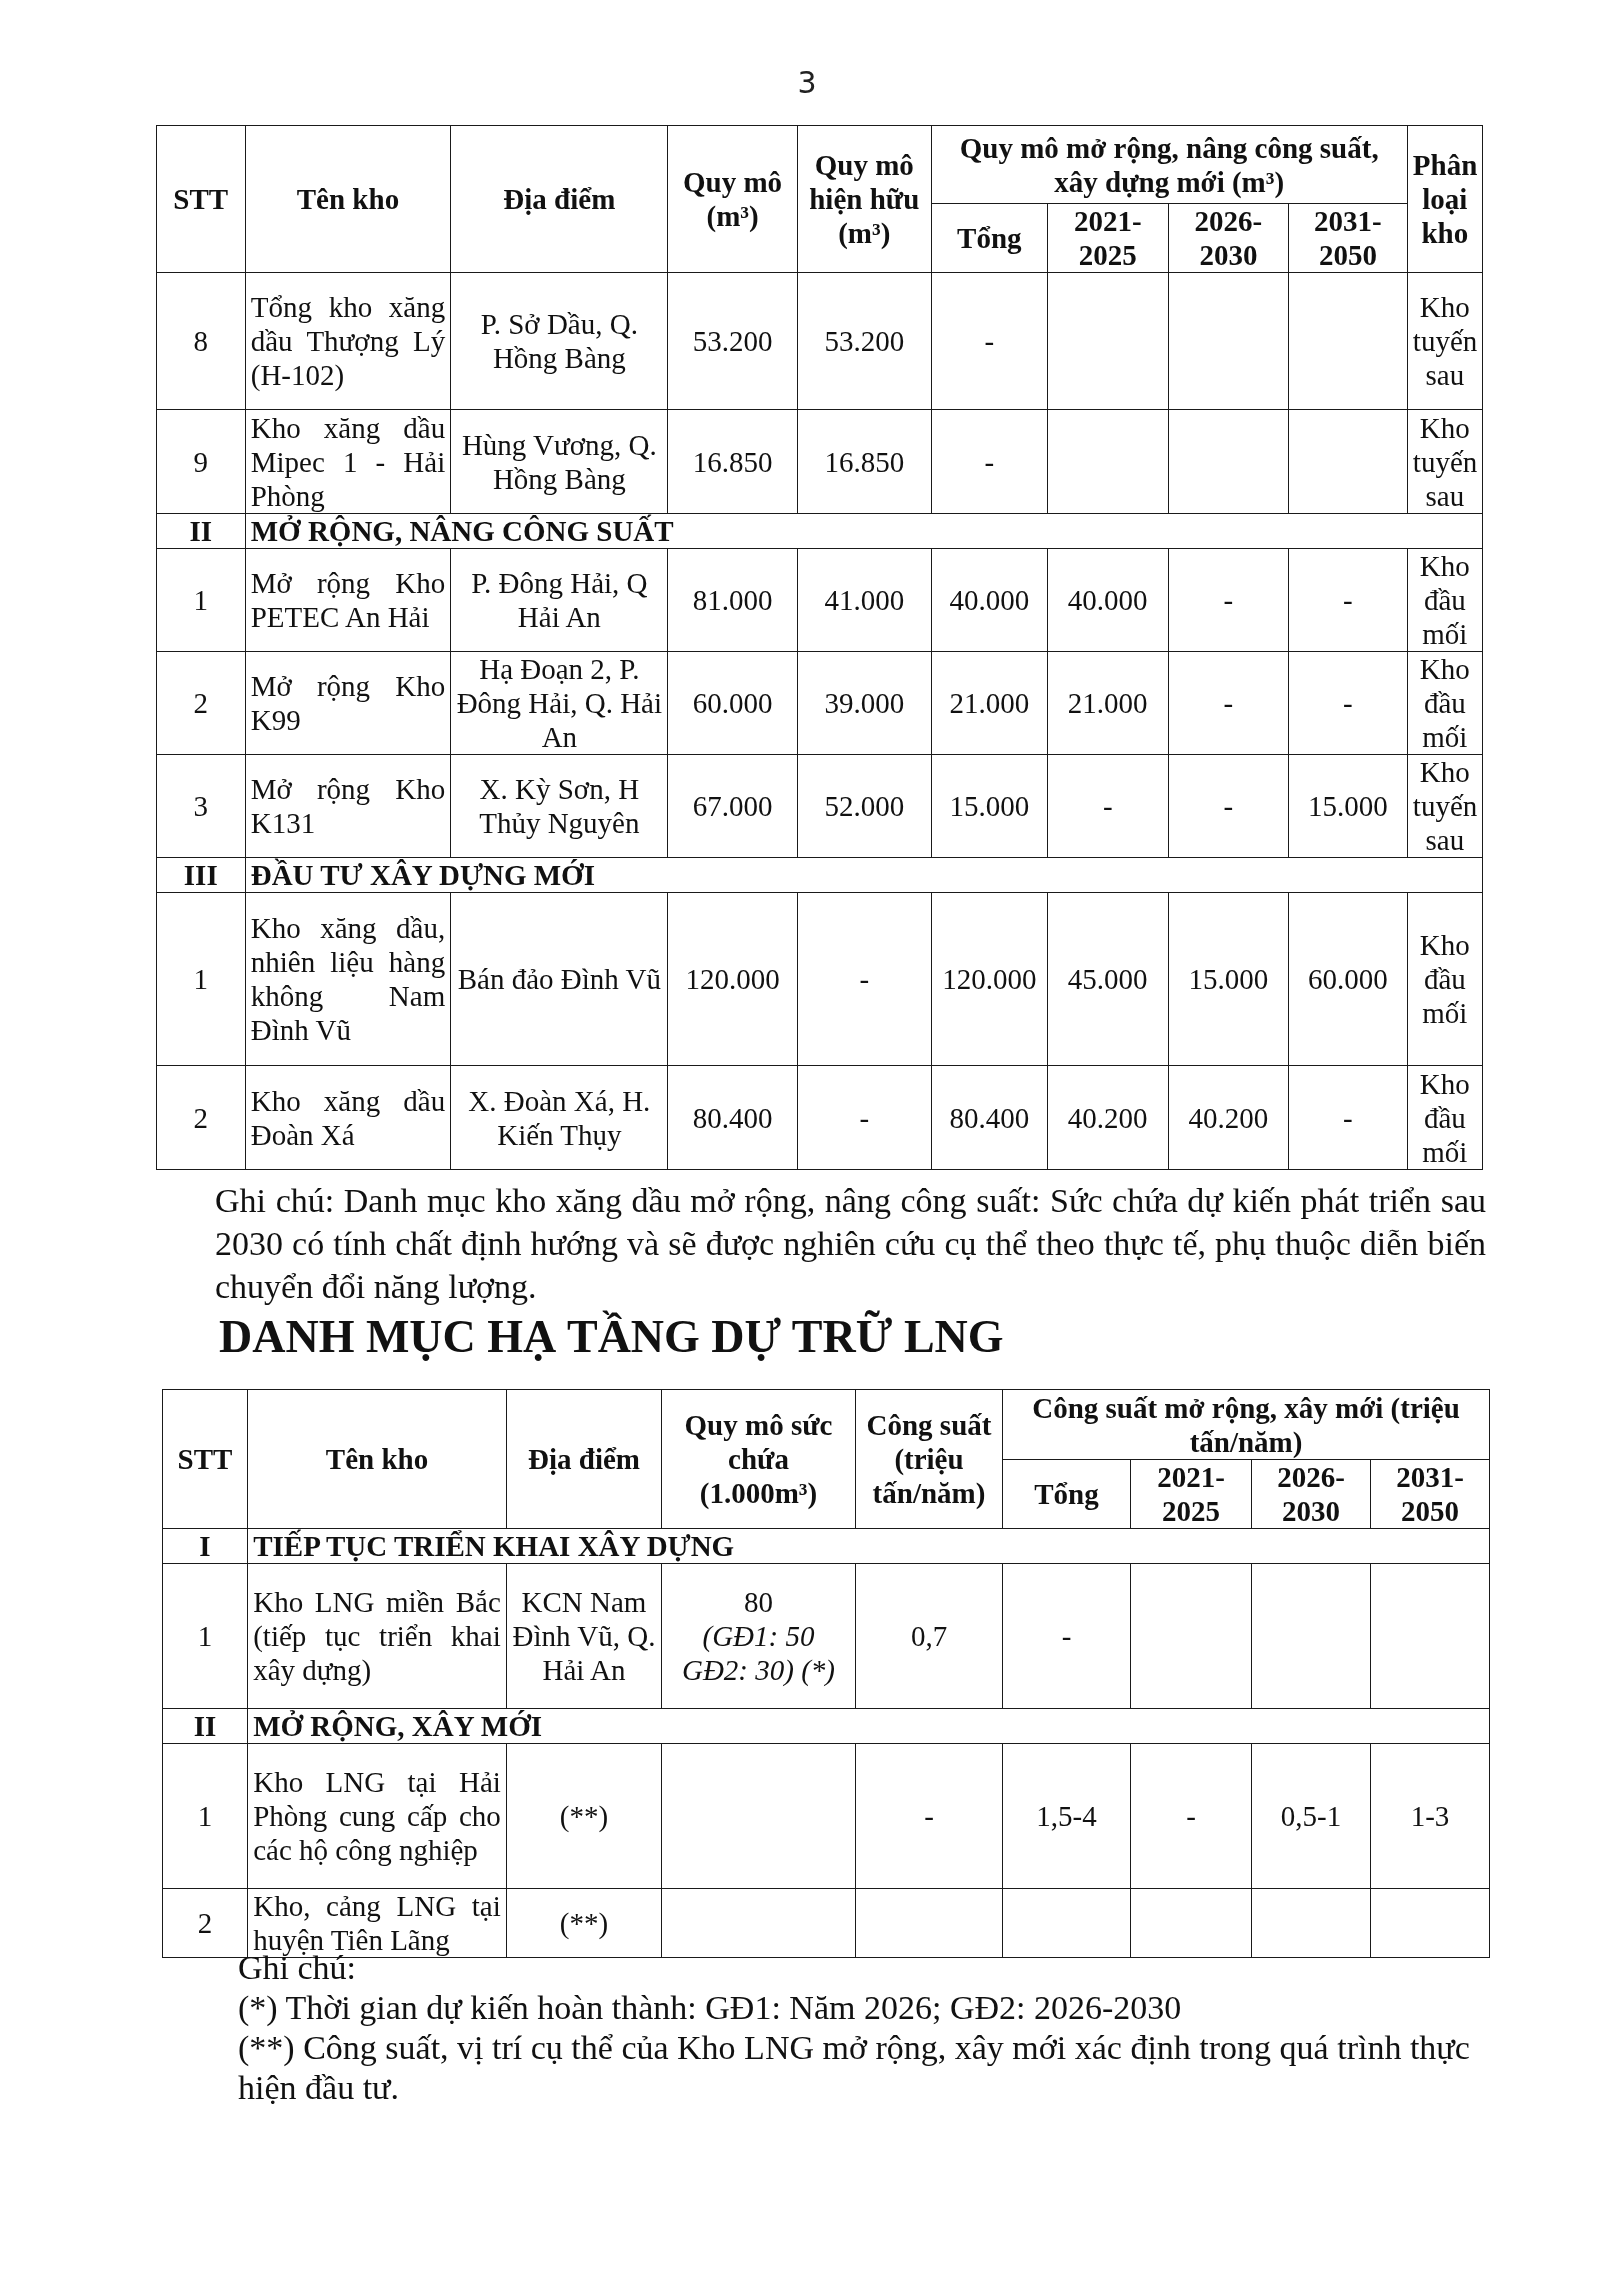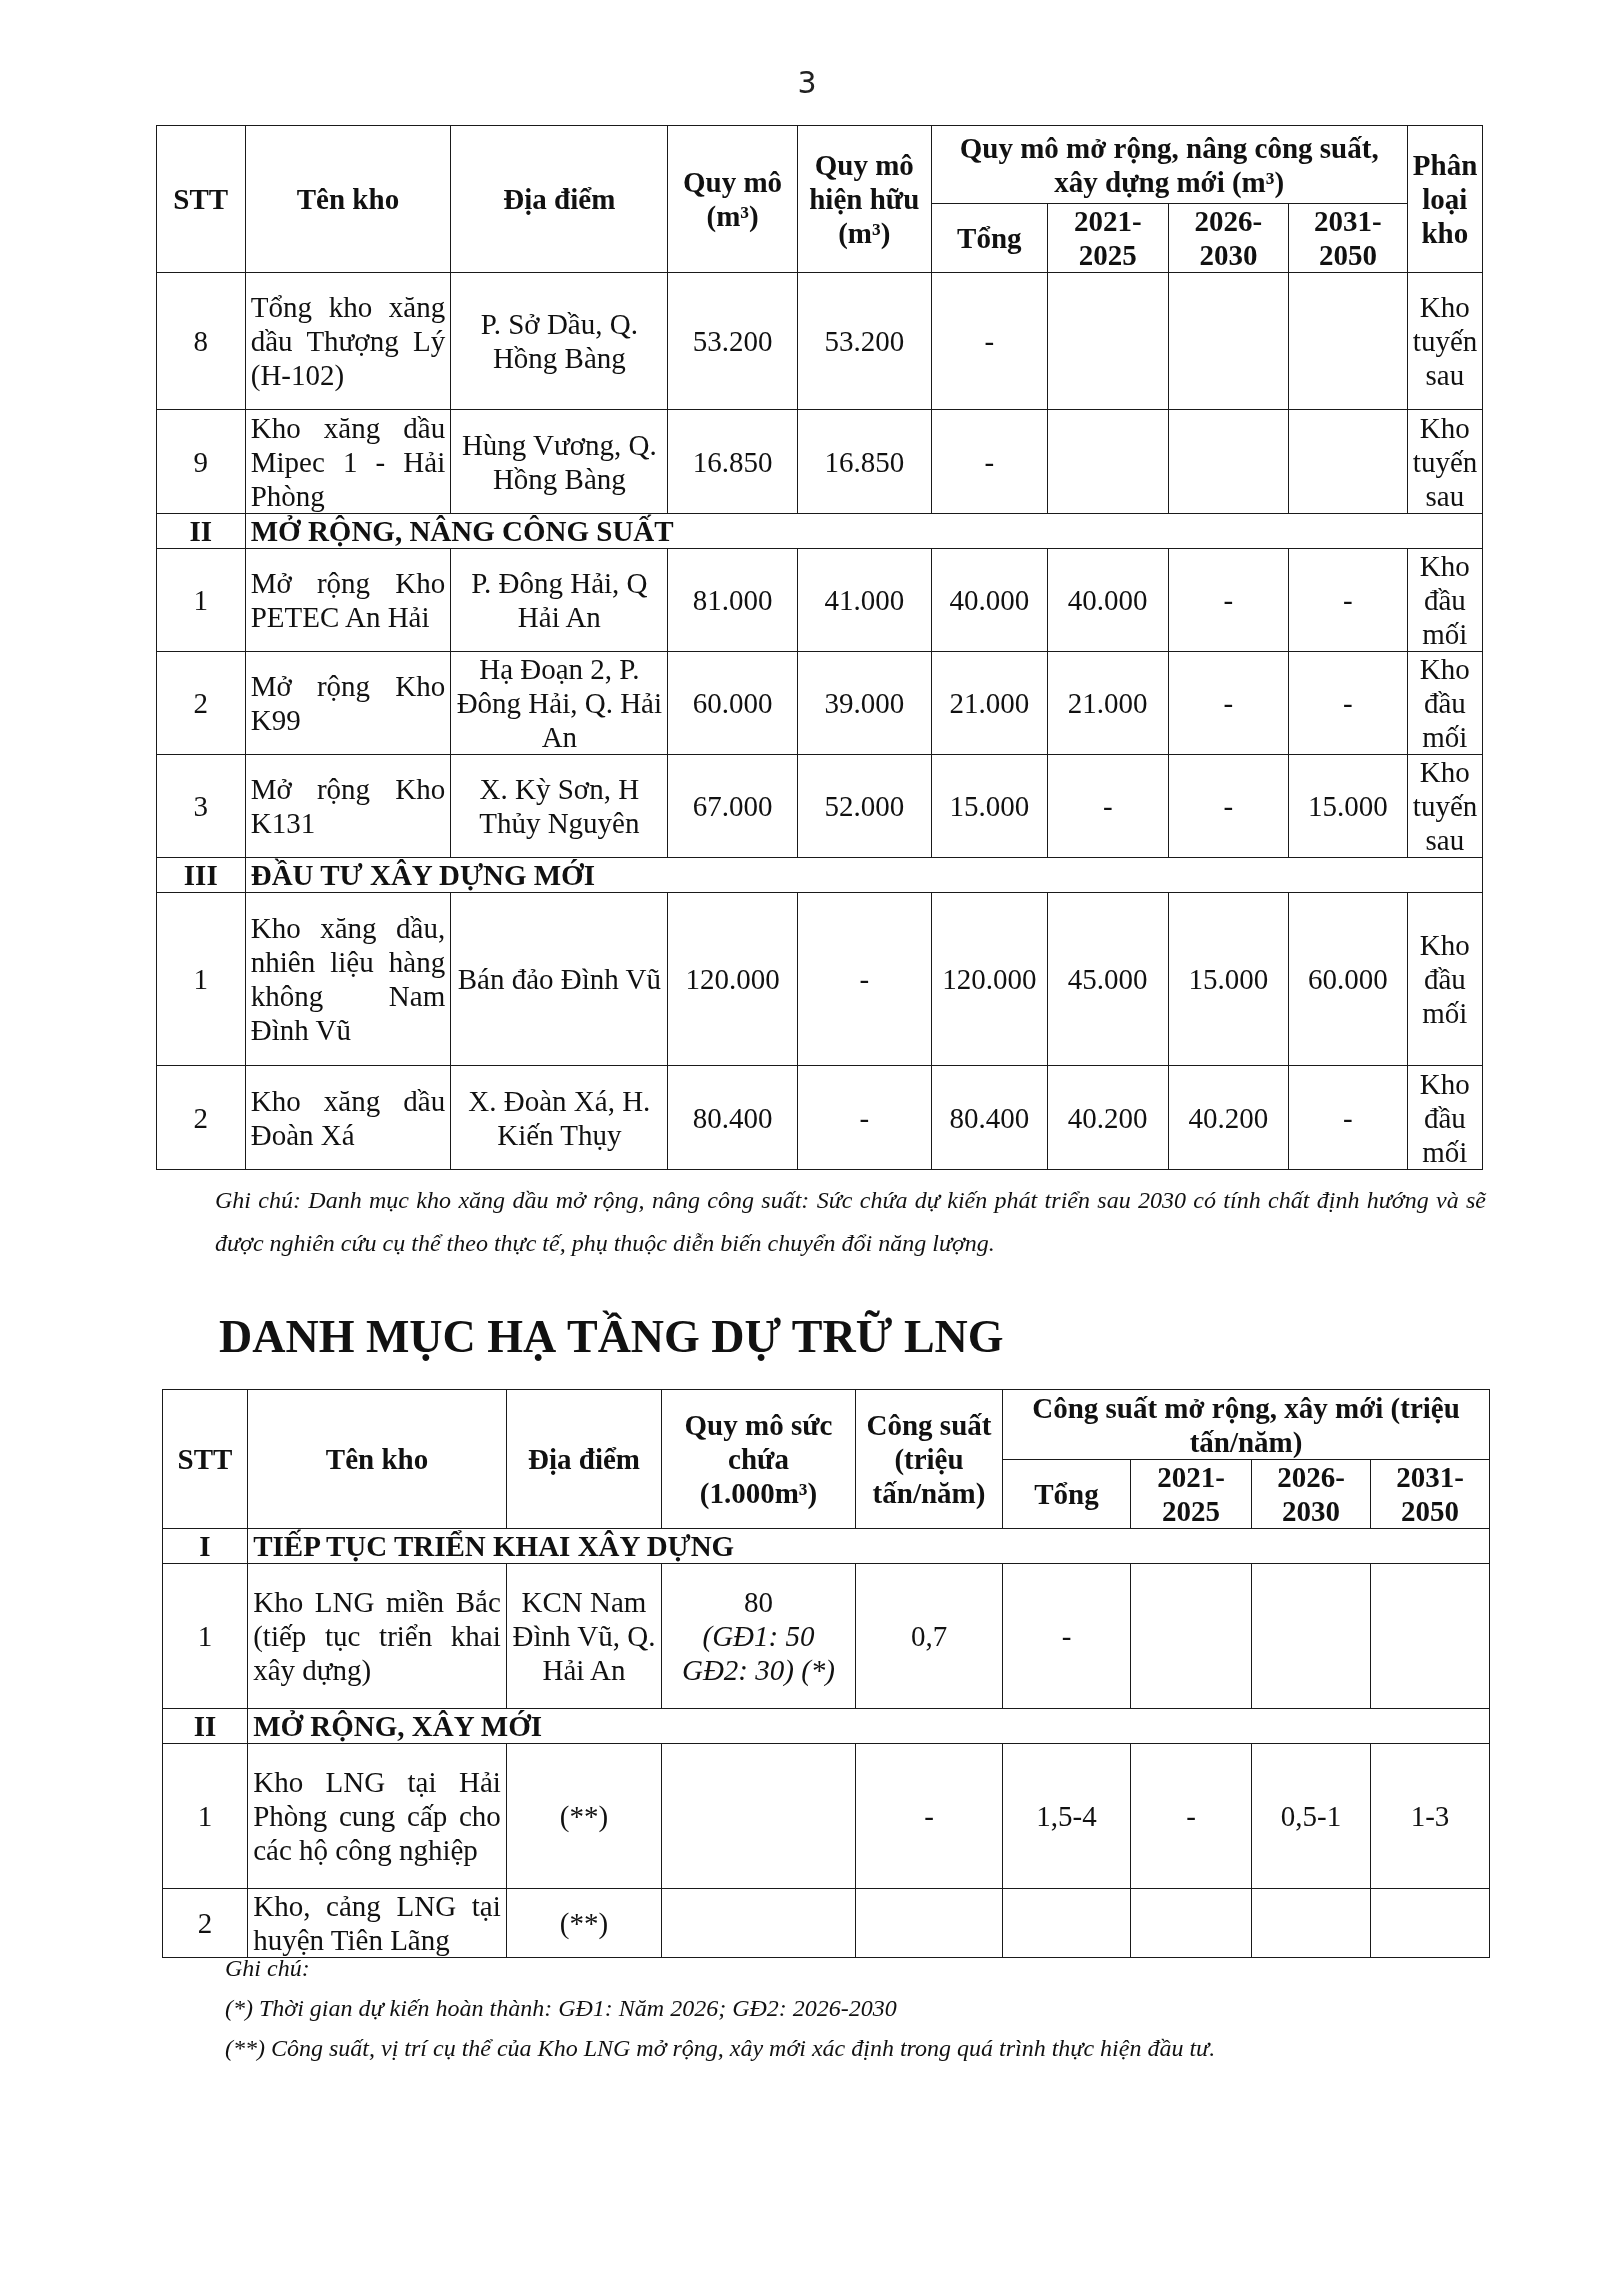--- a/index.html
+++ b/index.html
@@ -10,24 +10,24 @@
   table { border-collapse: collapse; position: absolute; table-layout: fixed; }
   td, th { border: 1.6px solid #1a1a1a; padding: 0 5.2px; vertical-align: middle;
            font-size: 29px; line-height: 34px; }
   th { font-weight: bold; text-align: center; }
   td.c { text-align: center; }
   td.j { text-align: justify; text-align-last: left; border-radius: 31px; }
   td.sec-label { font-weight: bold; text-align: left; margin-left: 40px; }
   td.sec-num { font-weight: bold; text-align: center; margin-top: 24px; }
   #tbl1 { left: 156px; top: 125px; width: 1327px; }
   #tbl2 { left: 162px; top: 1389px; width: 1327px; }
-  .note { position: absolute; font-style: italic; font-size: 24px; line-height: 43px; }
+  .note { position: absolute; font-size: 34px; line-height: 43px; }
   #note1 { left: 215px; top: 1179px; width: 1271px; text-align: justify; }
   .heading2 { position: absolute; left: 219px; top: 1310px; font-weight: bold; font-size: 46px; }
-  #note2 { left: 225px; top: 1948px; width: 1271px; line-height: 40px; }
+  #note2 { left: 238px; top: 1948px; width: 1271px; line-height: 40px; }
   #note2 div { margin: 0; }
   .it { font-style: italic; }
 </style>
 </head>
 <body>
 
 <div class="page-num">3</div>
 
 <table id="tbl1">
   <colgroup>

